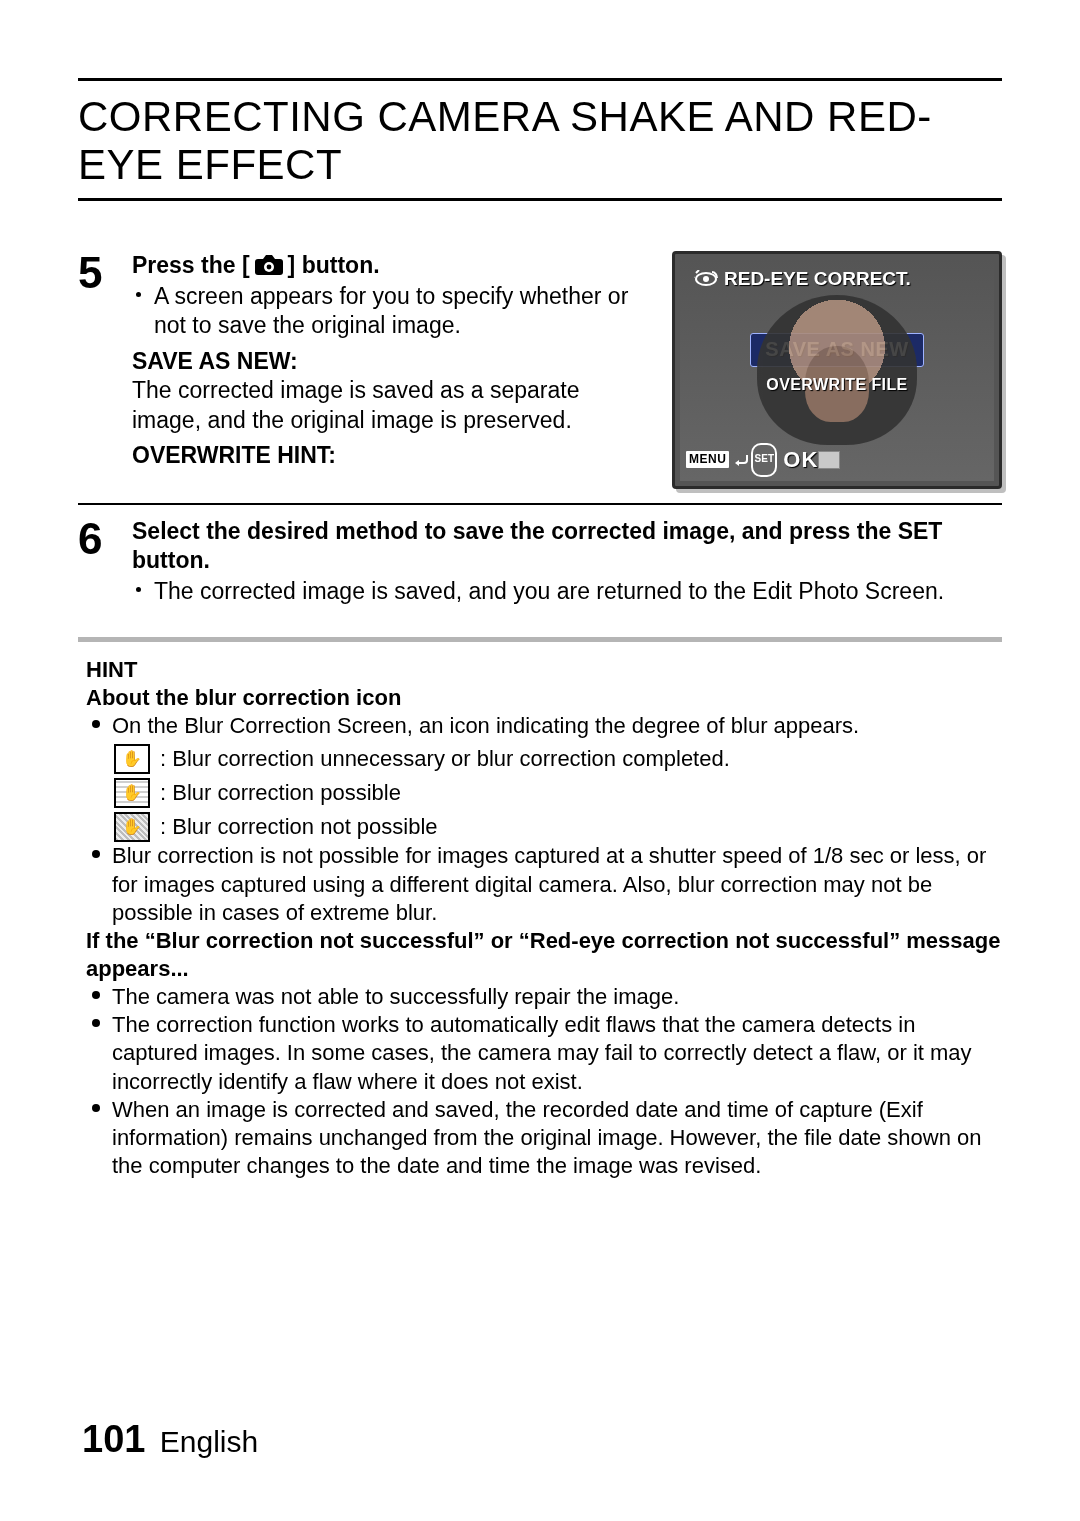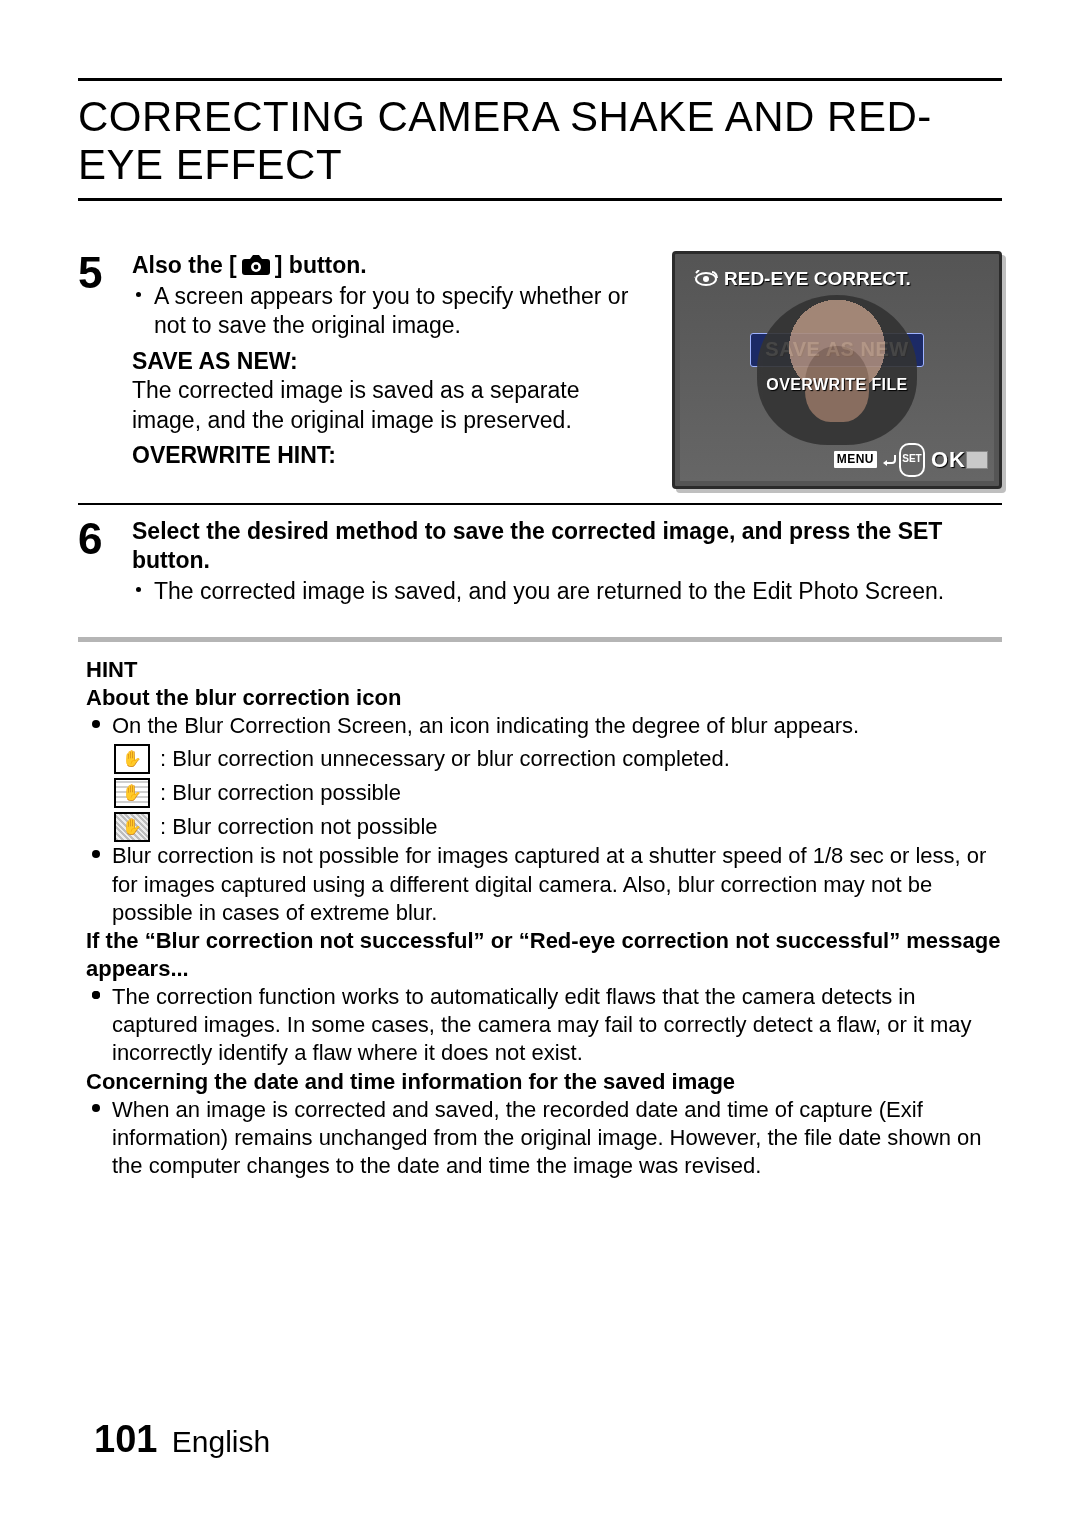--- a/index.html
+++ b/index.html
@@ -130,21 +130,21 @@
     padding: 3px 14px;
     margin: 42px auto 8px auto;
     display: inline-block;
     text-shadow: 1px 1px 1px #000;
     letter-spacing: 0.5px;
     font-size: 20px;
   }
   .overwrite { text-shadow:1px 1px 1px #000; font-size:16px; letter-spacing:0.4px; }
   .lcd-bottom {
     position:absolute; bottom:4px; left:6px; right:6px;
-    display:flex; justify-content:flex-end; align-items:center;
+    display:flex; justify-content:flex-start; align-items:center;
     font-size:17px;
   }
   .menu-chip {
     display:flex; align-items:center; gap:4px;
   }
   .menu-box {
     background:#fff; color:#000; font-size:12px; font-weight:bold;
     padding:1px 3px; border-radius:1px; letter-spacing:0.5px;
   }
   .set-oval {
@@ -167,41 +167,41 @@
   .blur-ic {
     width:36px; height:30px; border:2px solid #000; background:#fff;
     display:inline-flex; align-items:center; justify-content:center;
   }
   .blur-ic-2 { background: repeating-linear-gradient(0deg,#fff,#fff 3px,#cfcfcf 3px,#cfcfcf 5px); }
   .blur-ic-3 { background: repeating-linear-gradient(45deg,#bdbdbd,#bdbdbd 2px,#ededed 2px,#ededed 4px); }
   .hand-glyph { font-size:16px; }
 
   .footer {
     position: absolute;
-    left: 94px;
+    left: 82px;
     bottom: 60px;
     font-size: 30px;
   }
   .footer .pg { font-size: 38px; font-weight: bold; margin-right: 6px; }
 </style>
 </head>
 <body>
 
 <div class="rule"></div>
 <h1 class="title">CORRECTING CAMERA SHAKE AND RED-EYE EFFECT</h1>
 <div class="rule"></div>
 
 <div class="steps-block">
 
   <div class="step">
     <div class="step-num">5</div>
     <div class="step-body step5-row">
       <div class="step5-text">
         <div class="step-title">
-          <span>Also the [</span>
+          <span>Press the [</span>
           <span class="camera-icon-wrap">
             <svg width="30" height="22" viewBox="0 0 30 22">
               <rect x="1" y="5" width="28" height="16" rx="3" fill="#000"></rect>
               <path d="M9 5 L12 1 H18 L21 5 Z" fill="#000"></path>
               <circle cx="15" cy="13" r="5" fill="#fff"></circle>
               <circle cx="15" cy="13" r="2.4" fill="#000"></circle>
             </svg>
           </span>
           <span>] button.</span>
         </div>
@@ -289,25 +289,24 @@
         <span class="hand-glyph">✋</span>
       </span>
     <span>: Blur correction not possible</span>
   </div>
   <ul class="hint-list">
     <li><span class="dot"></span><span>Blur correction is not possible for images captured at a shutter speed of 1/8 sec or less, or for images captured using a different digital camera. Also, blur correction may not be possible in cases of extreme blur.</span></li>
   </ul>
 
   <div class="hint-sub">If the “Blur correction not successful” or “Red-eye correction not successful” message appears...</div>
   <ul class="hint-list">
-    <li><span class="dot"></span></li>
+    <li><span class="dot"></span><span>The camera was not able to successfully repair the image.</span></li>
     <li><span class="dot"></span><span>The correction function works to automatically edit flaws that the camera detects in captured images. In some cases, the camera may fail to correctly detect a flaw, or it may incorrectly identify a flaw where it does not exist.</span></li>
   </ul>
 
-  <div class="hint-sub">Concerning the date and time information for the saved image</div>
   <ul class="hint-list">
     <li><span class="dot"></span><span>When an image is corrected and saved, the recorded date and time of capture (Exif information) remains unchanged from the original image. However, the file date shown on the computer changes to the date and time the image was revised.</span></li>
   </ul>
 </div>
 
 <div class="footer">
   <span class="pg">101</span>
   <span>English</span>
 </div>
 

